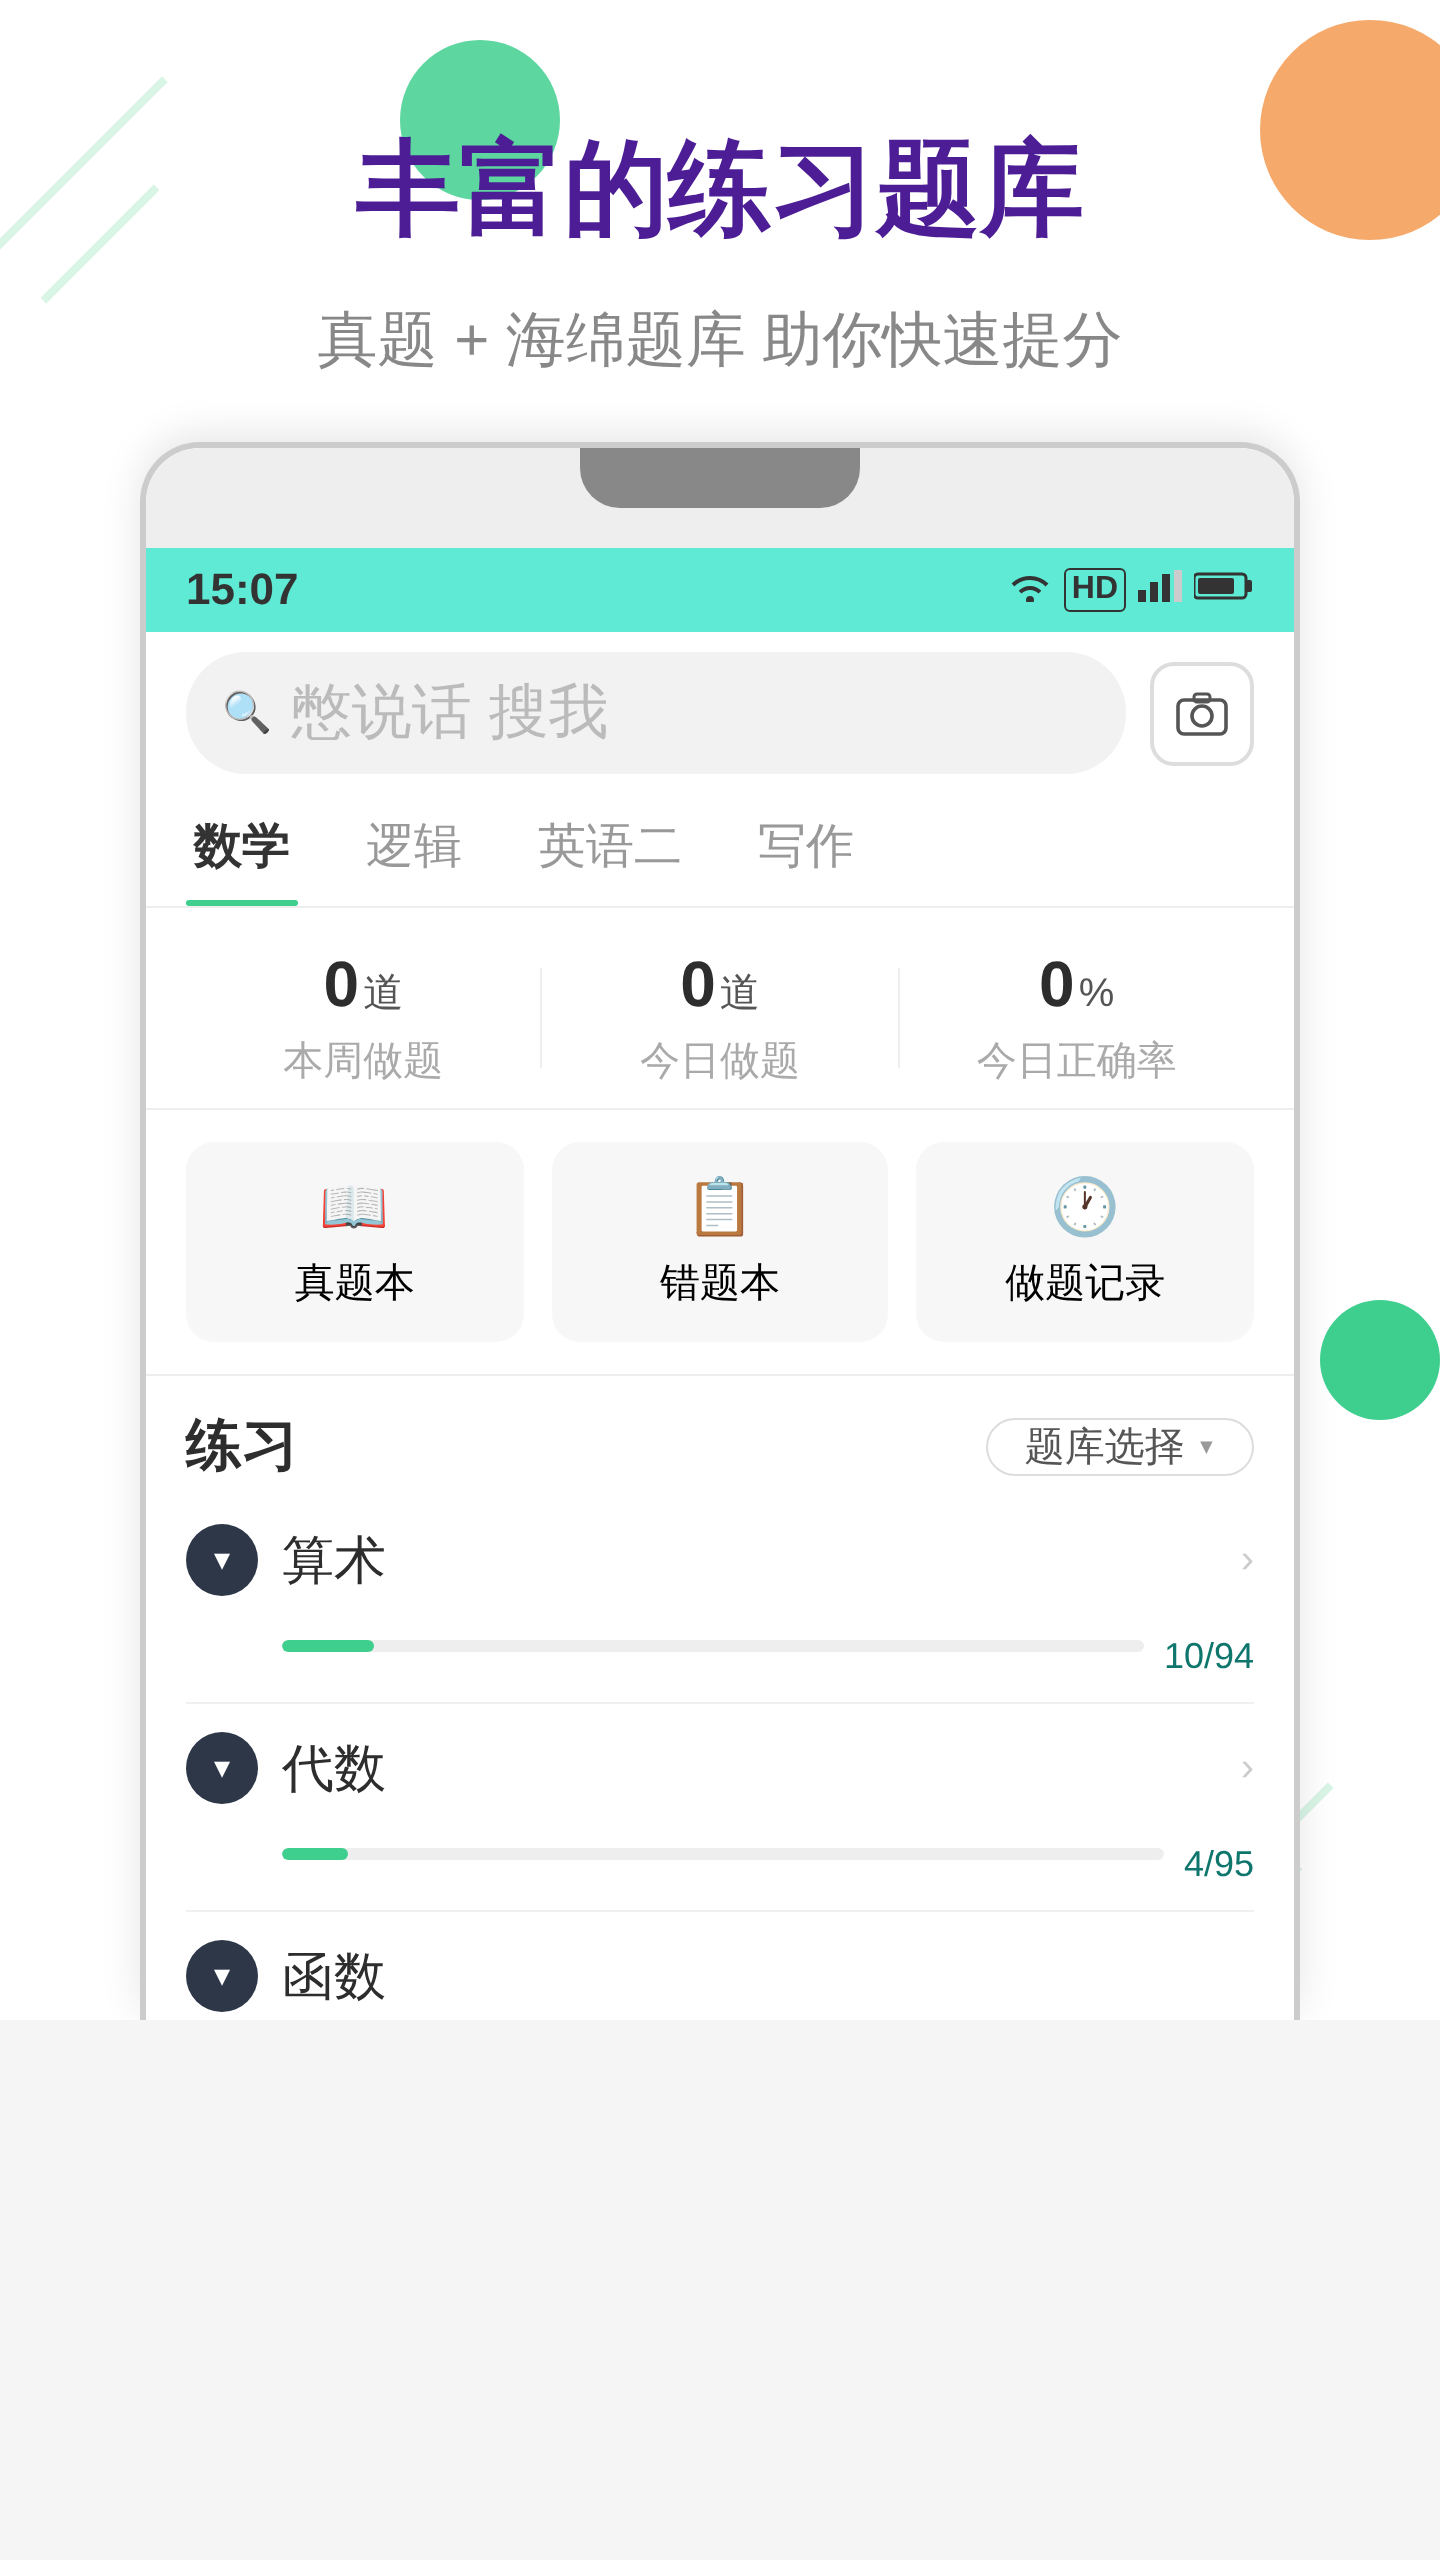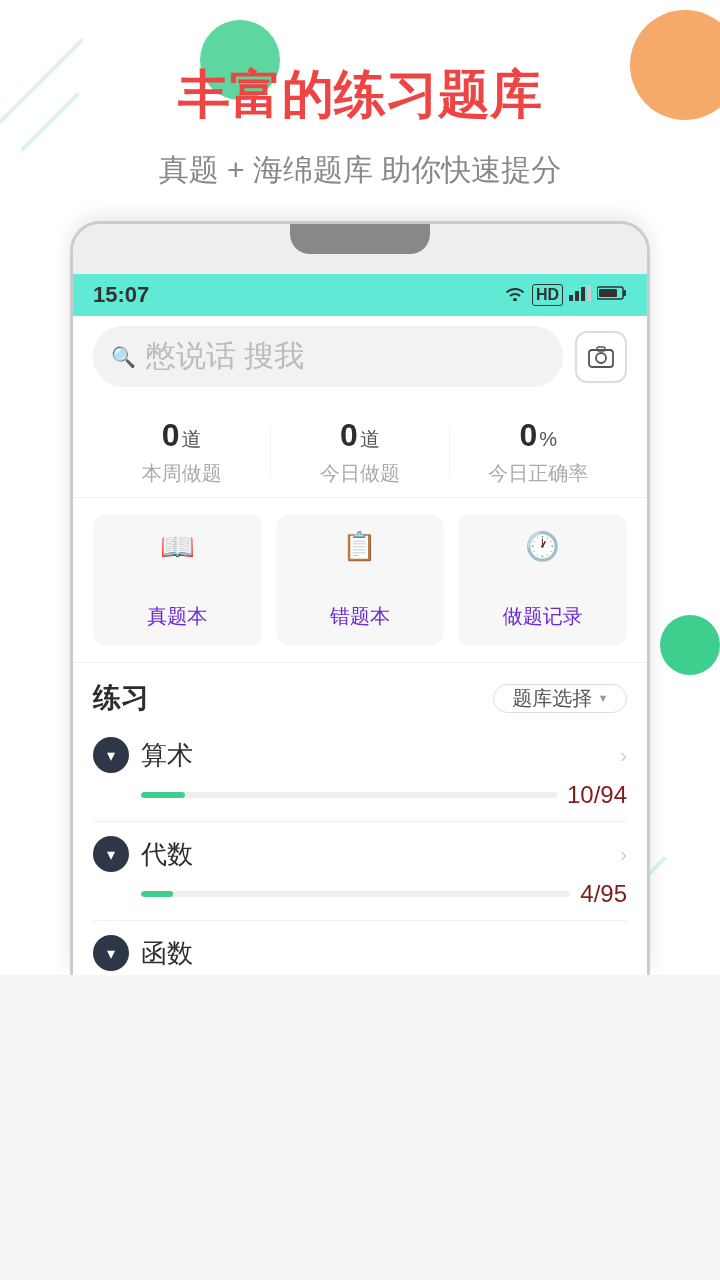--- a/index.html
+++ b/index.html
@@ -59,21 +59,21 @@
     .hero-bg-line-4 {
       position: absolute;
       width: 70px; height: 4px;
       background: #d8f5e6;
       bottom: 50px; right: 60px;
       transform: rotate(-45deg);
     }
     .hero-title {
       font-size: 52px;
       font-weight: 700;
-      color: #ef4444;
+      color: #4c1d95;
       text-align: center;
       margin-bottom: 20px;
       position: relative;
       z-index: 1;
     }
     .hero-subtitle {
       font-size: 30px;
       color: #888;
       text-align: center;
       margin-bottom: 30px;
@@ -232,21 +232,21 @@
       flex-direction: column;
       align-items: center;
       justify-content: center;
       background: #f7f7f7;
       border-radius: 14px;
       padding: 16px 10px;
       gap: 8px;
       cursor: pointer;
     }
     .action-btn-icon { font-size: 28px; }
-    .action-btn-label { font-size: 20px; color: #6d28d9; margin-top: 32px; }
+    .action-btn-label { font-size: 20px; color: #000000; }
 
     
     .practice-section {
       padding: 16px 20px 0;
     }
     .practice-header {
       display: flex;
       align-items: center;
       justify-content: space-between;
       margin-bottom: 6px;
@@ -315,23 +315,24 @@
       background: #eee;
       border-radius: 3px;
       overflow: hidden;
     }
     .progress-bar-fill {
       height: 100%;
       background: #3ecf8e;
       border-radius: 3px;
     }
     .progress-text {
-      font-size: 24px;
-      color: #7f1d1d;
+      font-size: 18px;
+      color: #0f766e;
       white-space: nowrap;
+      margin-top: 12px;
     }
 
     
     .deco-green-right {
       position: absolute;
       width: 60px; height: 60px;
       background: #3ecf8e;
       border-radius: 50%;
       right: 0; bottom: 300px;
     }
@@ -399,20 +400,34 @@
         </div>
         <div class="camera-icon-wrap">
           <svg width="26" height="22" viewBox="0 0 26 22" fill="none">
             <rect x="1" y="4" width="24" height="17" rx="3" stroke="#555" stroke-width="1.8"></rect>
             <circle cx="13" cy="12" r="5" stroke="#555" stroke-width="1.8"></circle>
             <rect x="9" y="1" width="8" height="4" rx="1.5" stroke="#555" stroke-width="1.5"></rect>
           </svg>
         </div>
       </div>
 
+      <div class="tabs-row">
+        <div class="tab-item active">
+          <span>数学</span>
+        </div>
+        <div class="tab-item">
+          <span>逻辑</span>
+        </div>
+        <div class="tab-item">
+          <span>英语二</span>
+        </div>
+        <div class="tab-item">
+          <span>写作</span>
+        </div>
+      </div>
 
       <div class="stats-row">
         <div class="stat-item">
           <div class="stat-value-row">
             <span class="stat-number">0</span>
             <span class="stat-unit">道</span>
           </div>
           <div class="stat-label">本周做题</div>
         </div>
         <div class="stat-divider"></div>

